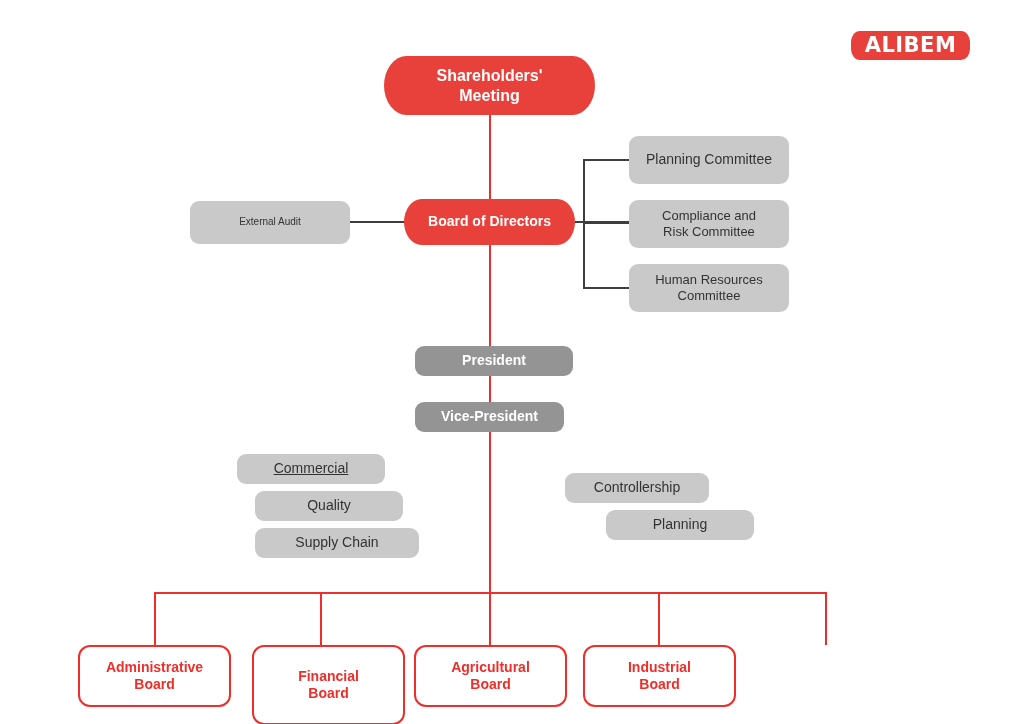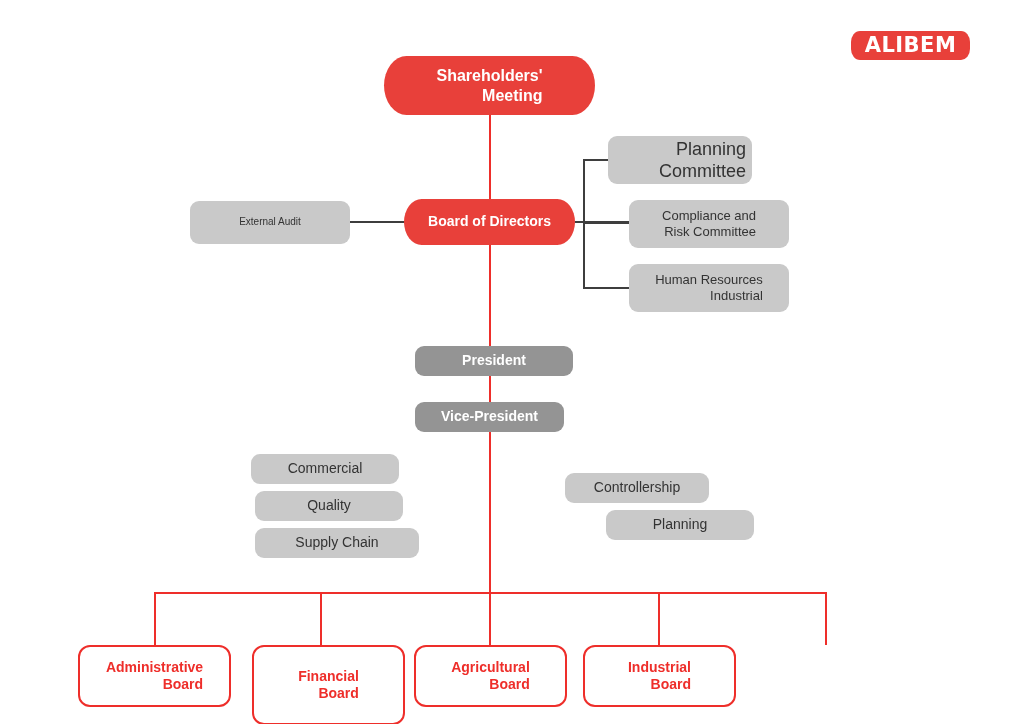--- a/index.html
+++ b/index.html
@@ -20,21 +20,21 @@
     overflow: hidden;
   }
 
   
   .node {
     position: absolute;
     box-sizing: border-box;
     display: flex;
     align-items: center;
     justify-content: center;
-    text-align: right;
+    text-align: center;
     line-height: 1.25;
     z-index: 5;
   }
   .node-label {
     display: block;
     white-space: pre-line;
     padding: 0 6px;
   }
 
   
@@ -145,43 +145,43 @@
   </div>
 
   <div class="node red-banner small" style="left:404px; top:199px; width:171px; height:46px; font-size:14px;">
     <span class="node-label">Board of Directors</span>
   </div>
 
   <div class="node grey" style="left:190px; top:201px; width:160px; height:43px; font-size:10px;">
     <span class="node-label">External Audit</span>
   </div>
 
-  <div class="node grey" style="left:608px; top:136px; width:144px; height:48px; font-size:18px;">
+  <div class="node grey" style="left:629px; top:136px; width:160px; height:48px; font-size:14px;">
     <span class="node-label">Planning Committee</span>
   </div>
 
   <div class="node grey" style="left:629px; top:200px; width:160px; height:48px; font-size:13px;">
     <span class="node-label">Compliance and
 Risk Committee</span>
   </div>
 
   <div class="node grey" style="left:629px; top:264px; width:160px; height:48px; font-size:13px;">
     <span class="node-label">Human Resources
-Industrial</span>
+Committee</span>
   </div>
 
   <div class="node dark-grey" style="left:415px; top:346px; width:158px; height:30px; font-size:14px;">
     <span class="node-label">President</span>
   </div>
 
   <div class="node dark-grey" style="left:415px; top:402px; width:149px; height:30px; font-size:14px;">
     <span class="node-label">Vice-President</span>
   </div>
 
-  <div class="node grey" style="left:251px; top:454px; width:148px; height:30px; font-size:14px;">
+  <div class="node grey" style="left:237px; top:454px; width:148px; height:30px; font-size:14px;text-decoration:underline;">
     <span class="node-label">Commercial</span>
   </div>
 
   <div class="node grey" style="left:255px; top:491px; width:148px; height:30px; font-size:14px;">
     <span class="node-label">Quality</span>
   </div>
 
   <div class="node grey" style="left:255px; top:528px; width:164px; height:30px; font-size:14px;">
     <span class="node-label">Supply Chain</span>
   </div>

